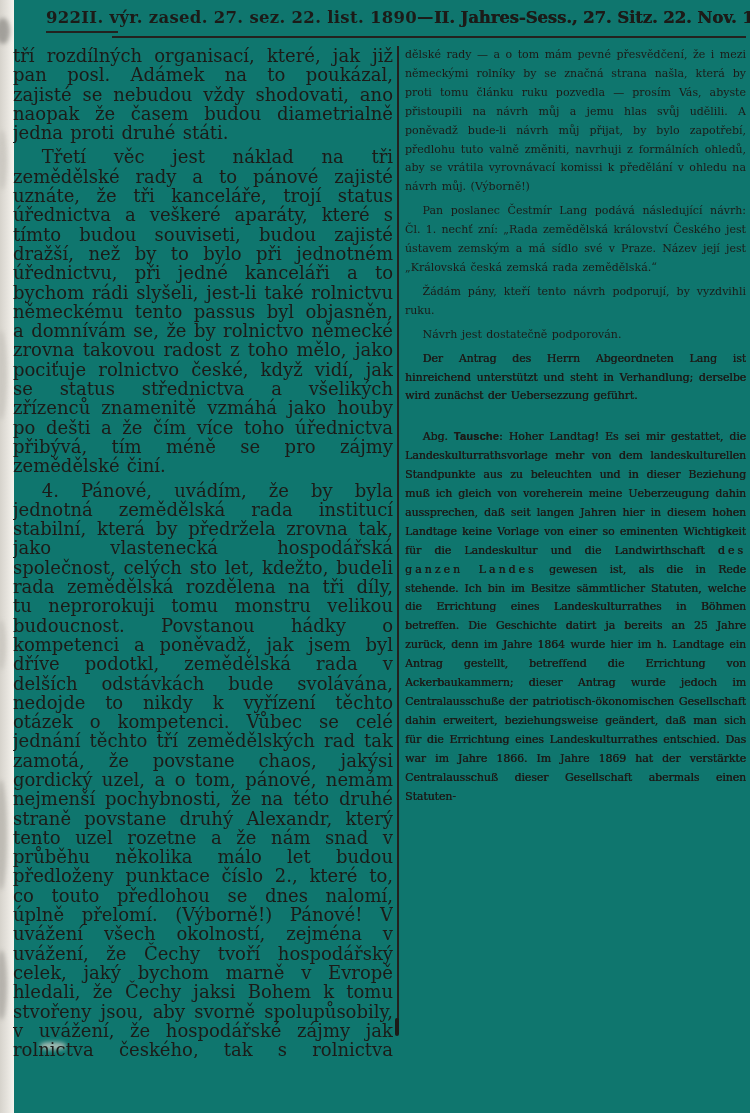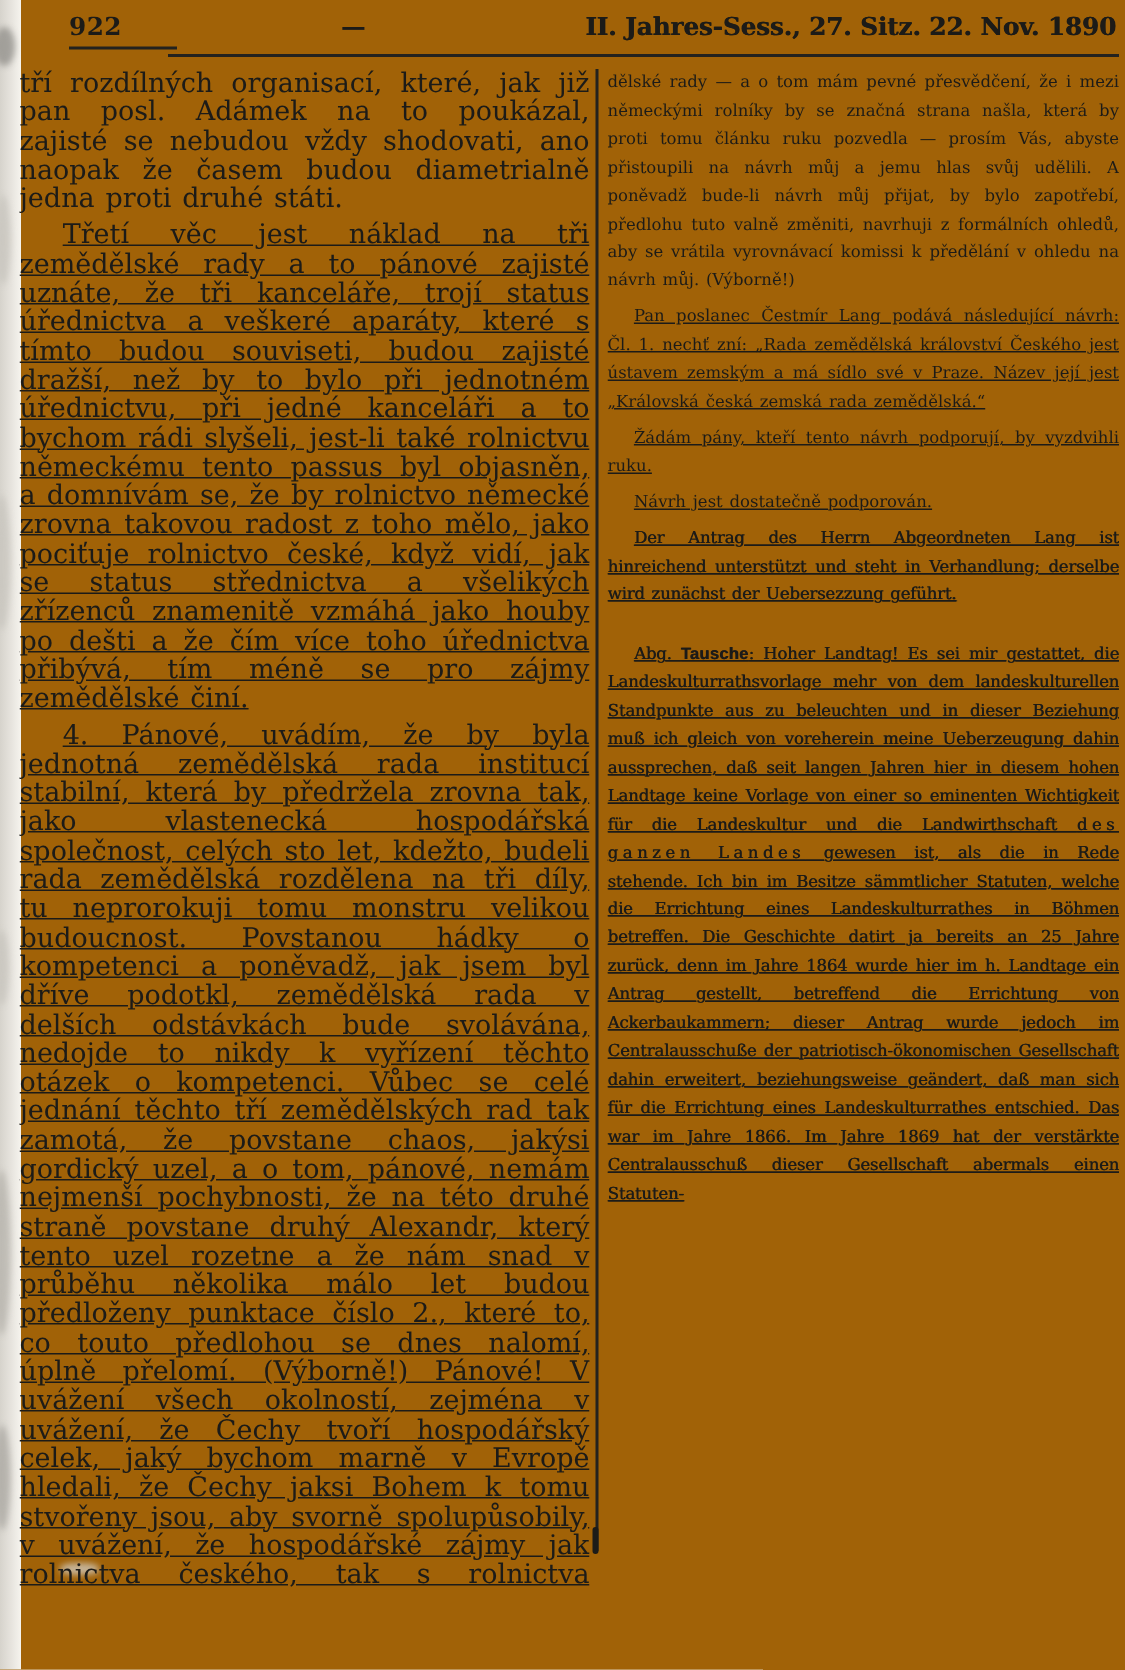--- a/index.html
+++ b/index.html
@@ -6,21 +6,21 @@
   body{
     width:750px;height:1113px;
     background:#efede8;
     font-family:"DejaVu Serif", serif;
     color:#1c1b18;
     position:relative;
     overflow:hidden;
   }
   .page{
     position:absolute;inset:0;
-    background:#a16207;
+    background:#0f766e;
   }
   
   .edge-left{
     position:absolute;left:0;top:0;width:14px;height:100%;
     background:linear-gradient(90deg,#d6d3cc 0%,#e7e4de 55%,#f6f4ee 100%);
   }
   .blotch{position:absolute;background:#c7c4bd;border-radius:50%;filter:blur(2px);opacity:.75;}
   .b1{left:-4px;top:18px;width:14px;height:26px;background:#8f8d88;}
   .b2{left:-3px;top:130px;width:10px;height:60px;}
   .b3{left:-5px;top:330px;width:12px;height:90px;}
@@ -36,21 +36,21 @@
   }
   .rule-main{position:absolute;left:112px;top:36px;width:634px;height:2px;background:#23221f;}
   .rule-page{position:absolute;left:46px;top:31px;width:72px;height:2px;background:#23221f;}
   
   .divider{position:absolute;left:397px;top:46px;width:2px;height:988px;background:#23221f;}
   .divider-blob{position:absolute;left:395px;top:1018px;width:4px;height:18px;background:#1c1b18;border-radius:2px;}
   .col{position:absolute;top:46px;overflow:hidden;text-align:justify;}
   .col-left{left:13px;width:380px;height:1012px;font-size:18px;line-height:19.3px;word-spacing:1.5px;}
   .col-right{left:405px;width:341px;height:1012px;font-size:11px;line-height:18.9px;word-spacing:1px;}
   p{margin:0 0 0 0;padding:0;}
-  p + p{margin-top:5px;text-decoration:underline;}
+  p + p{margin-top:5px;}
   p.indent{text-indent:1.6em;}
   p.gap{margin-top:21px;}
   p.cut{text-align-last:justify;}
   .speaker{font-family:"Liberation Sans", sans-serif;font-weight:bold;letter-spacing:.2px;}
   .fraktur{text-shadow:.35px 0 0 currentColor;letter-spacing:-.1px;}
   .gesperrt{letter-spacing:3px;}
 </style>
 </head>
 <body>
 
@@ -60,20 +60,21 @@
   <div class="blotch b1"></div>
   <div class="blotch b2"></div>
   <div class="blotch b3"></div>
   <div class="blotch b4"></div>
   <div class="blotch b5"></div>
   <div class="blotch b6"></div>
   <div class="blotch b7"></div>
 
   <div class="header">
     <span>922</span>
+    <span>II. výr. zased. 27. sez. 22. list. 1890</span>
     <span>—</span>
     <span class="fraktur">II. Jahres-Sess., 27. Sitz. 22. Nov. 1890</span>
   </div>
   <div class="rule-page"></div>
   <div class="rule-main"></div>
 
   <div class="divider"></div>
   <div class="divider-blob"></div>
 
   <div class="col col-left">

